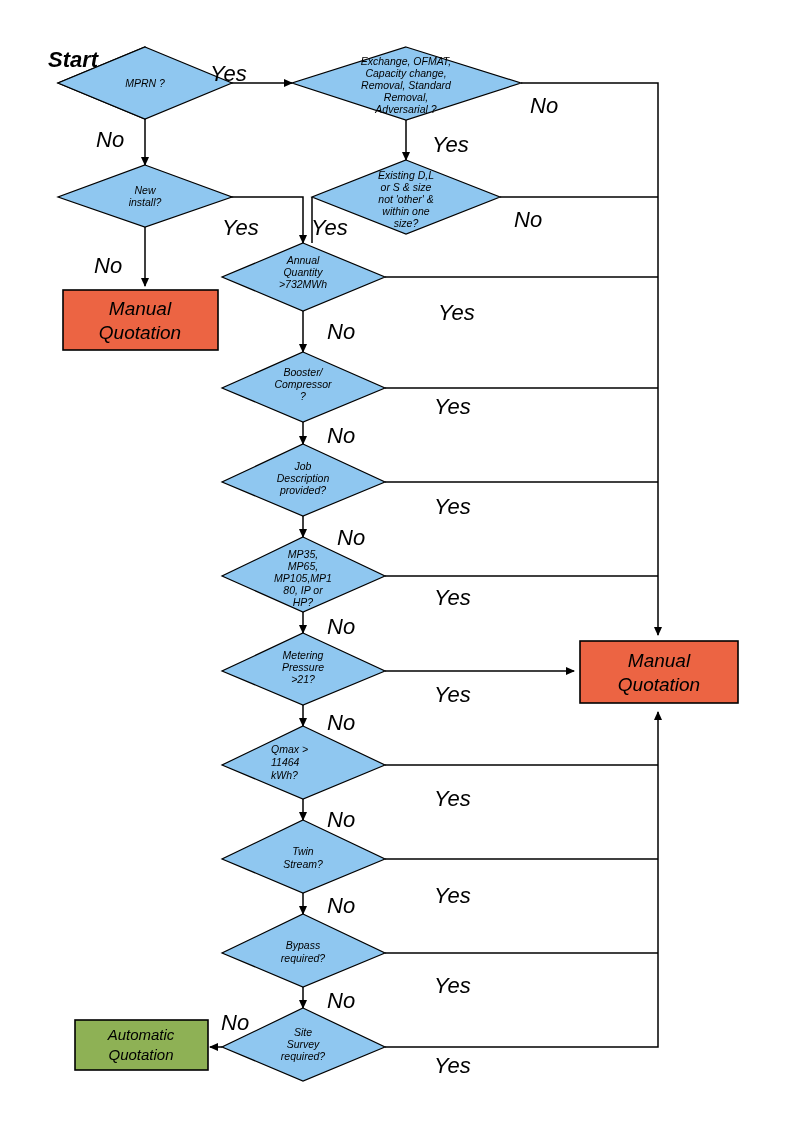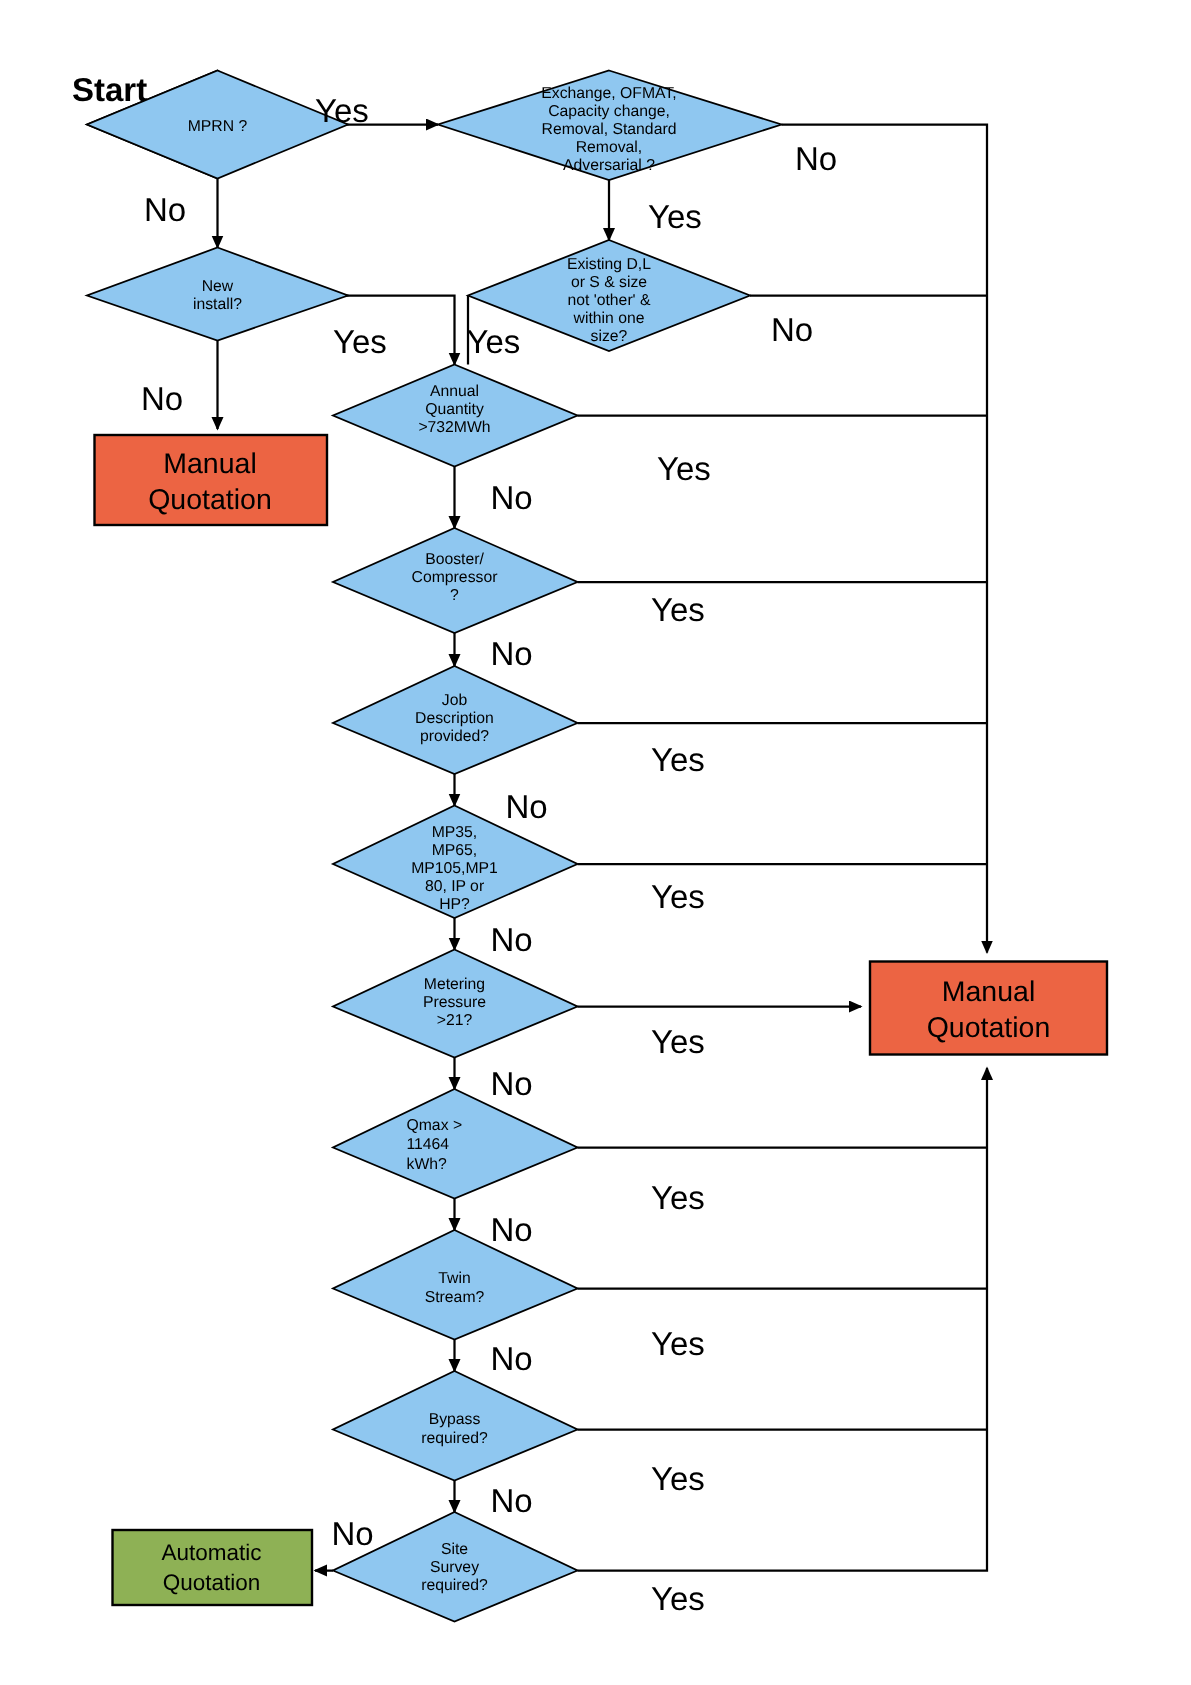--- a/index.html
+++ b/index.html
@@ -1,17 +1,17 @@
 <!DOCTYPE html>
 <html><head>
 <meta charset="utf-8">
 <style>
   html,body{margin:0;padding:0;background:#ffffff;}
   body{width:794px;height:1123px;font-family:"Liberation Sans",sans-serif;overflow:hidden;}
-  #chart-root{position:relative;width:794px;height:1123px;}
+  #chart-root{position:relative;width:794px;height:1123px;font-style:italic;}
   svg{display:block;}
   .dia{fill:#8FC7F0;stroke:#000000;stroke-width:1.2;}
   .boxM{fill:#EC6443;stroke:#000000;stroke-width:1.6;}
   .boxAuto{fill:#8EB155;stroke:#000000;stroke-width:1.6;}
   .ln{stroke:#000000;stroke-width:1.5;fill:none;}
   .dtxt{font-family:"Liberation Sans",sans-serif;font-size:10.5px;fill:#000;text-anchor:middle;}
   .dtxt-l{font-family:"Liberation Sans",sans-serif;font-size:10.5px;fill:#000;text-anchor:start;}
   .btxt{font-family:"Liberation Sans",sans-serif;font-size:19px;fill:#000;text-anchor:middle;}
   .btxt-s{font-family:"Liberation Sans",sans-serif;font-size:15px;fill:#000;text-anchor:middle;}
   .lbl{font-family:"Liberation Sans",sans-serif;font-size:22px;fill:#000;text-anchor:start;}

